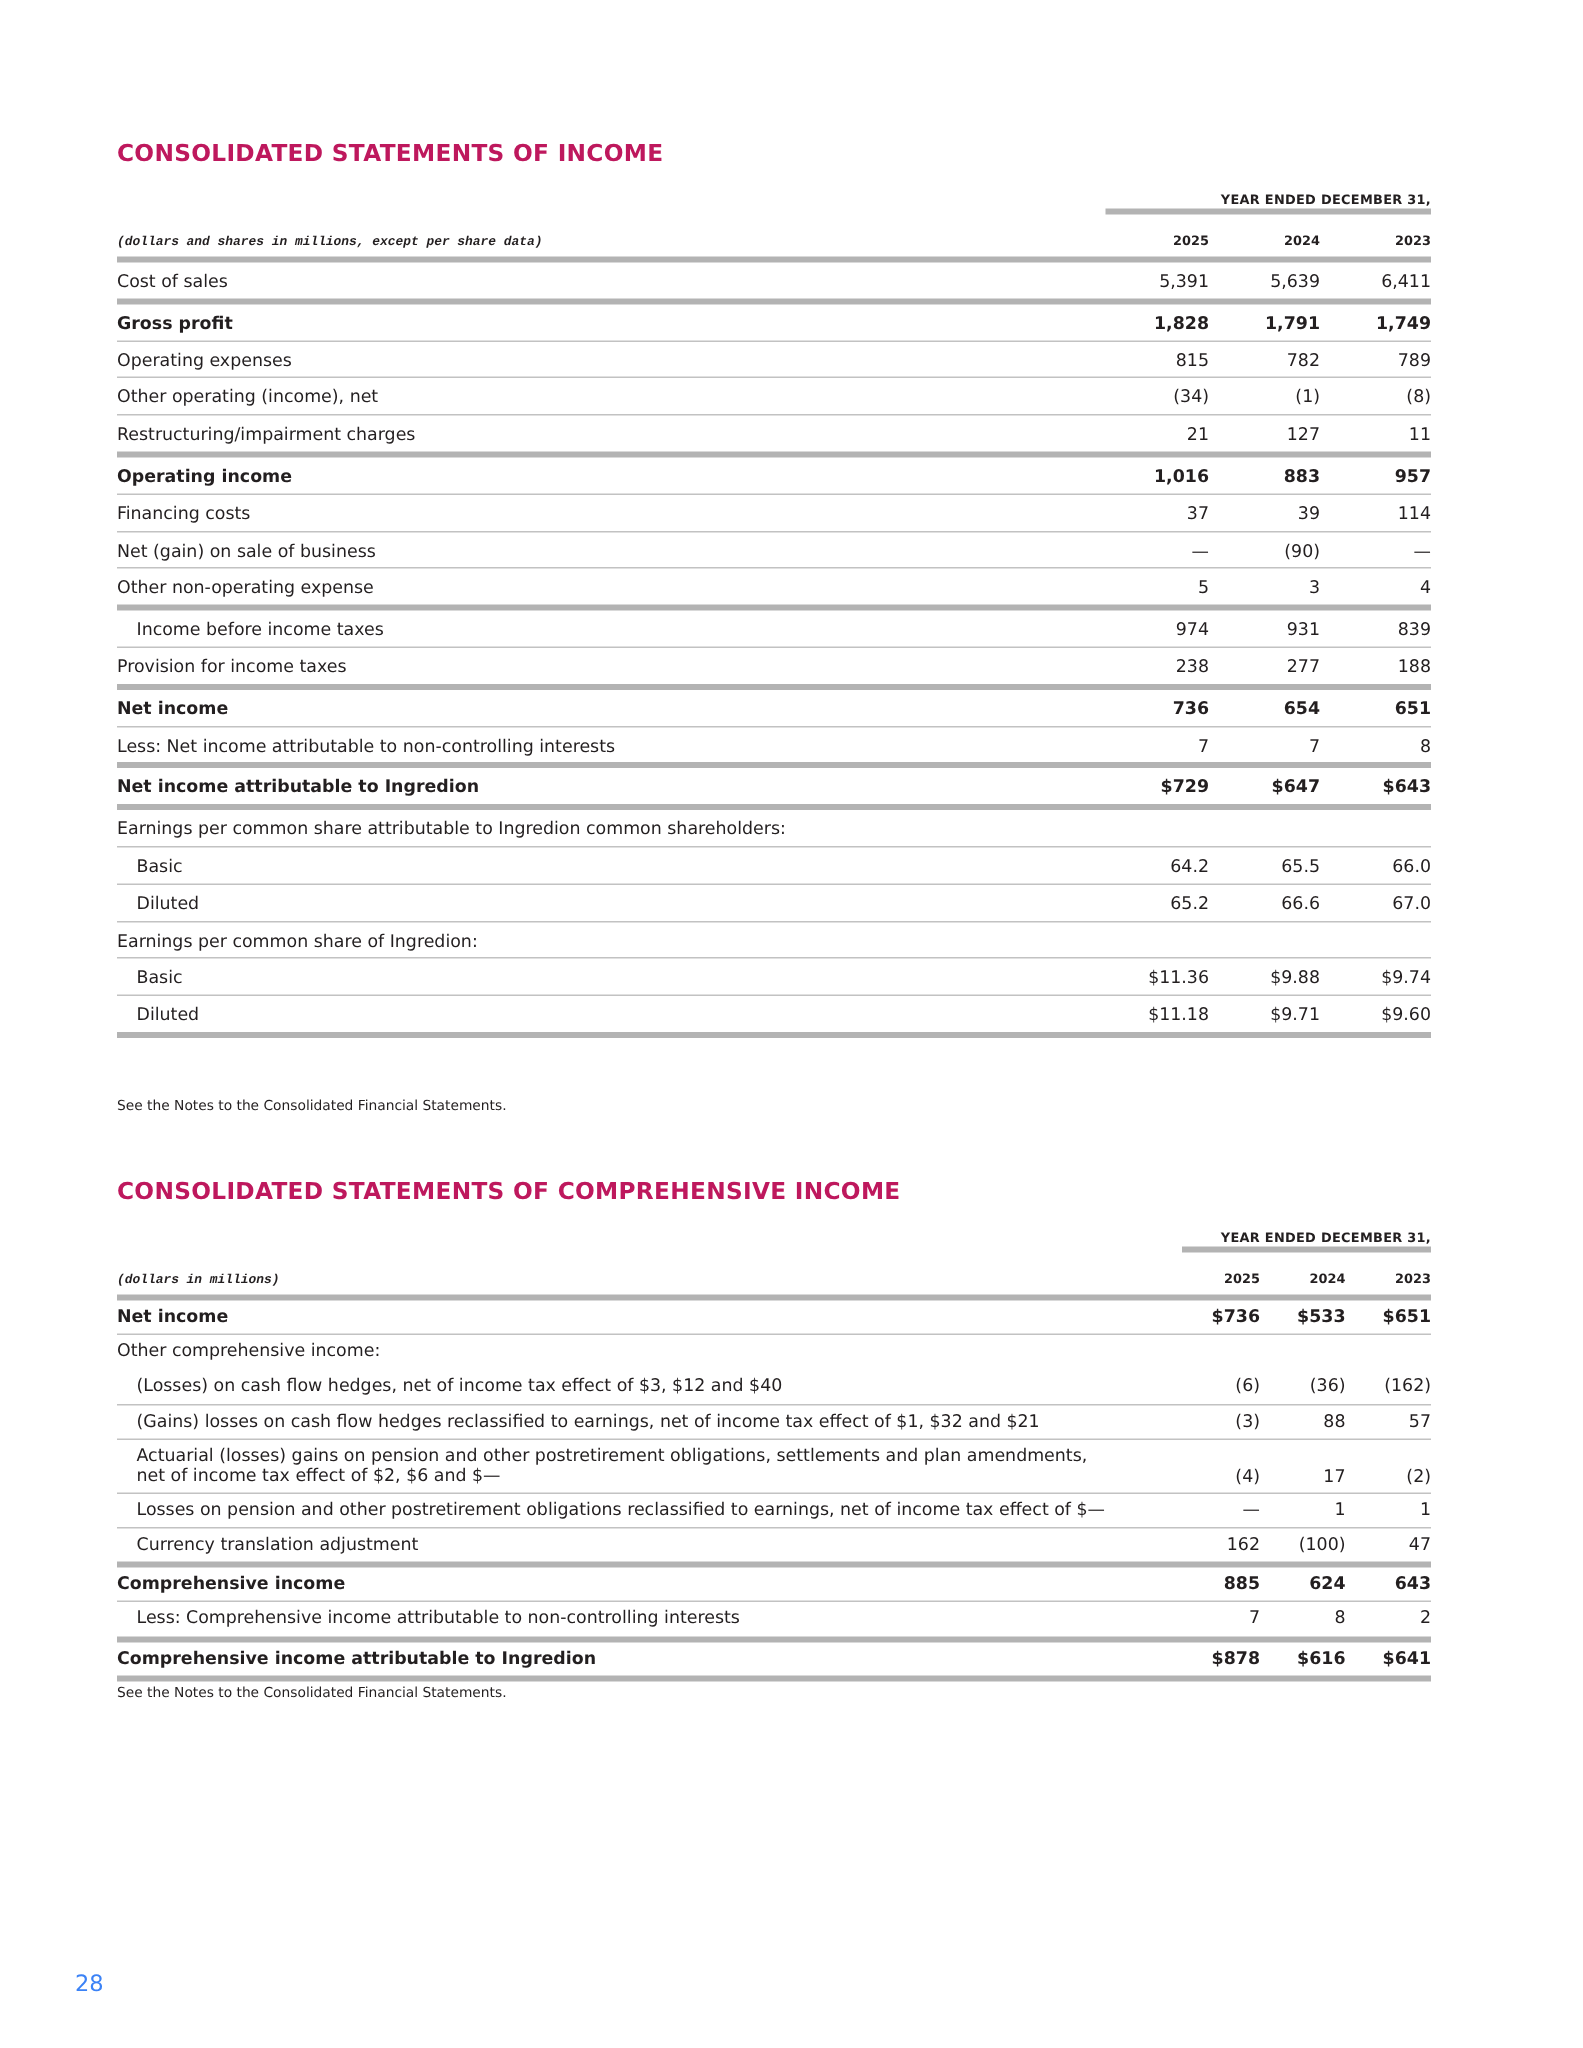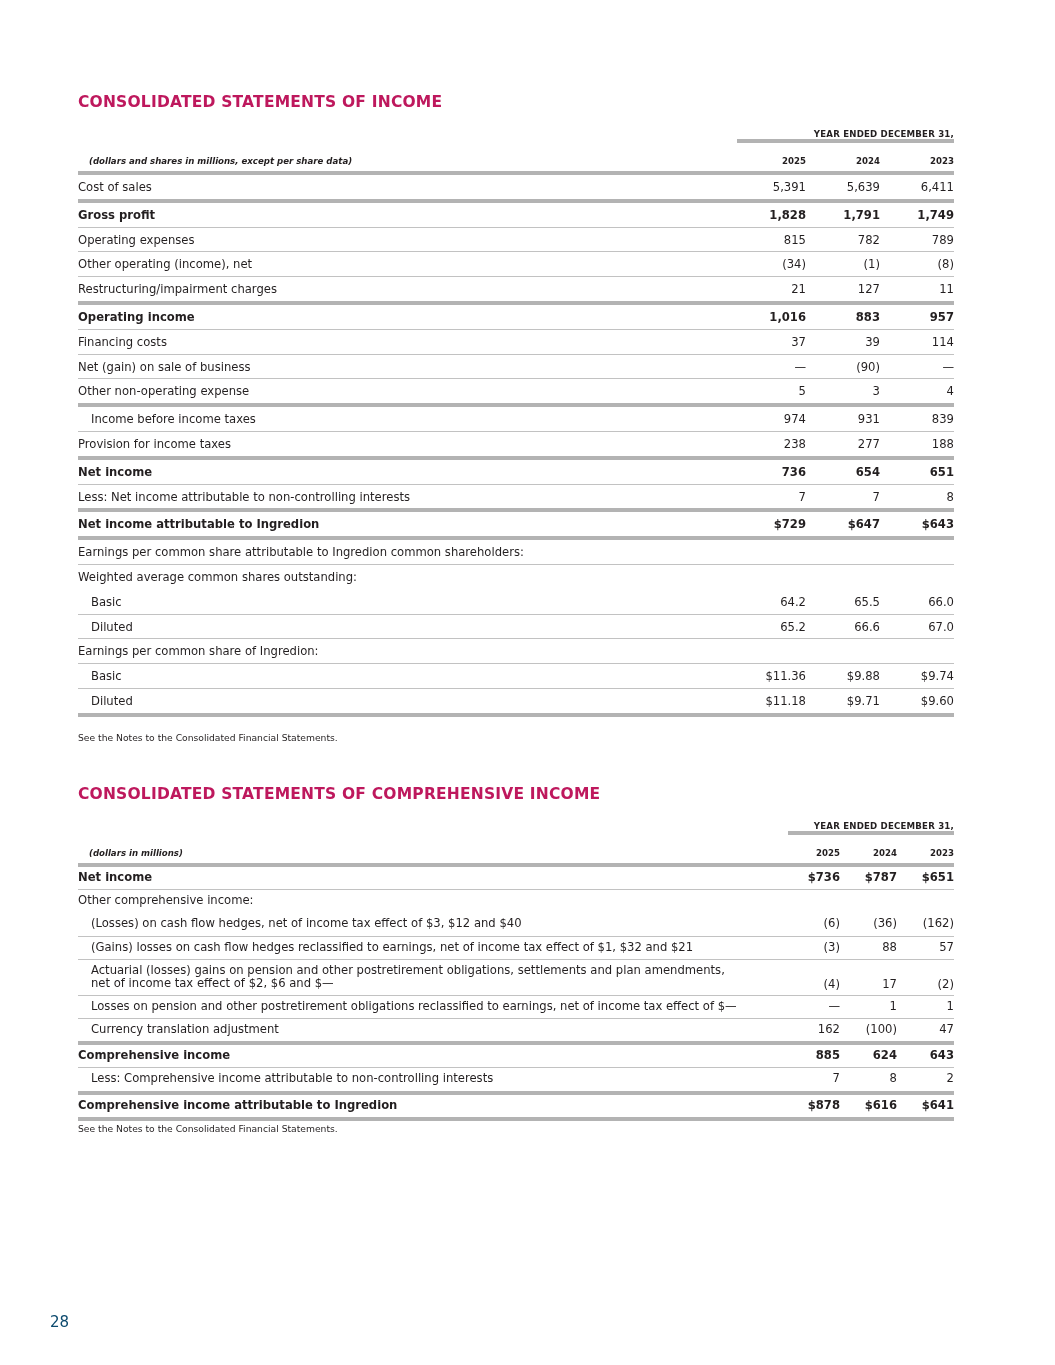--- a/index.html
+++ b/index.html
@@ -2,31 +2,31 @@
 <html><head>
 <meta charset="utf-8">
 <style>
   html, body { margin: 0; padding: 0; background: #ffffff; }
   body { width: 1055px; height: 1365px; position: relative; font-family: "DejaVu Sans", sans-serif; color: #231f20; overflow: hidden; }
   .section-title { position: absolute; left: 78px; font-family: "DejaVu Sans", sans-serif; font-weight: bold; color: #be185d; font-size: 15.5px; letter-spacing: 0.2px; margin: 0; }
   .stmt { position: absolute; left: 78px; width: 876px; }
   .hdr-group { position: relative; height: 24px; }
   .year-ended { position: absolute; right: 0; top: 0; font-size: 8.6px; font-weight: bold; letter-spacing: 0.2px; text-align: right; padding-bottom: 0; border-bottom: 4px solid #b3b3b3; }
   .hdr-row { position: relative; height: 18px; border-bottom: 4px solid #b3b3b3; }
-  .units { position: absolute; left: 11px; top: 3px; font-size: 8.6px; font-weight: bold; font-style: italic; }
+  .units { position: absolute; left: 0; top: 3px; font-size: 8.6px; font-weight: bold; font-style: italic; font-family: Liberation Mono, monospace; }
   .yr { position: absolute; top: 3px; font-size: 8.6px; font-weight: bold; text-align: right; }
   .row { position: relative; font-size: 11.6px; border-bottom: 1px solid #c2c2c2; }
   .row.heavy { border-bottom: 4px solid #b3b3b3; }
   .row.nob { border-bottom: 1px solid transparent; }
   .row .lbl { position: absolute; left: 0; top: 0; white-space: nowrap; }
   .row .lbl.ind { left: 13px; }
   .row.bold .lbl, .row.bold .val { font-weight: bold; }
   .row .val { position: absolute; text-align: right; white-space: nowrap; }
   .note { position: absolute; left: 78px; font-size: 9.2px; color: #231f20; }
-  .page-num { position: absolute; left: 50px; top: 1313px; font-size: 15px; color: #0c4a6e; }
+  .page-num { position: absolute; left: 50px; top: 1313px; font-size: 15px; color: #3b82f6; }
   
   .inc .row { height: 23.8px; }
   .inc .row .lbl, .inc .row .val { top: 5px; line-height: 14px; }
   .inc .c0 { right: 148px; } .inc .c1 { right: 74px; } .inc .c2 { right: 0; }
   .inc .yr.c0 { right: 148px; } .inc .yr.c1 { right: 74px; } .inc .yr.c2 { right: 0; }
   .inc .year-ended { width: 217px; }
   
   .cmp .row { height: 22.2px; }
   .cmp .row.tall { height: 35px; }
   .cmp .row .lbl, .cmp .row .val { top: 4px; line-height: 13px; }
@@ -131,23 +131,20 @@
   </div>
   <div class="row bold heavy">
     <span class="lbl">Net income attributable to Ingredion</span>
     <span class="val c0">$729</span>
     <span class="val c1">$647</span>
     <span class="val c2">$643</span>
   </div>
   <div class="row">
     <span class="lbl">Earnings per common share attributable to Ingredion common shareholders:</span>
   </div>
-  <div class="row nob">
-    <span class="lbl">Weighted average common shares outstanding:</span>
-  </div>
   <div class="row">
     <span class="lbl ind">Basic</span>
     <span class="val c0">64.2</span>
     <span class="val c1">65.5</span>
     <span class="val c2">66.0</span>
   </div>
   <div class="row">
     <span class="lbl ind">Diluted</span>
     <span class="val c0">65.2</span>
     <span class="val c1">66.6</span>
@@ -181,21 +178,21 @@
   <div class="hdr-row">
     <span class="units">(dollars in millions)</span>
     <span class="yr c0">2025</span>
     <span class="yr c1">2024</span>
     <span class="yr c2">2023</span>
   </div>
 
   <div class="row bold">
     <span class="lbl">Net income</span>
     <span class="val c0">$736</span>
-    <span class="val c1">$787</span>
+    <span class="val c1">$533</span>
     <span class="val c2">$651</span>
   </div>
   <div class="row nob">
     <span class="lbl">Other comprehensive income:</span>
   </div>
   <div class="row">
     <span class="lbl ind">(Losses) on cash flow hedges, net of income tax effect of $3, $12 and $40</span>
     <span class="val c0">(6)</span>
     <span class="val c1">(36)</span>
     <span class="val c2">(162)</span>

